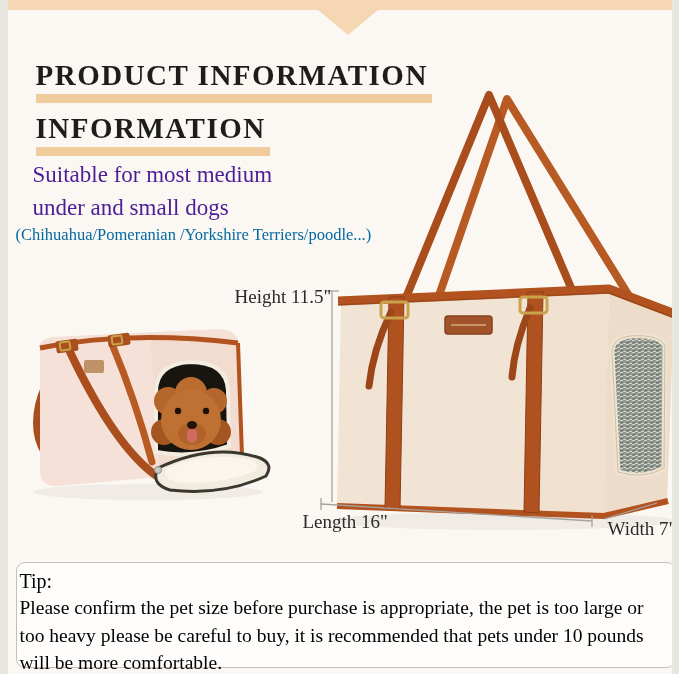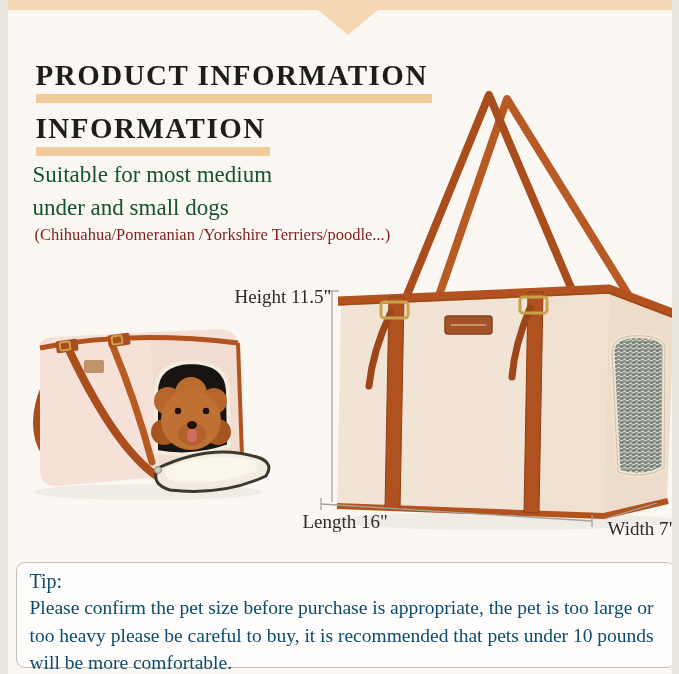--- a/index.html
+++ b/index.html
@@ -30,43 +30,43 @@
     display:inline-block;
     background-image:linear-gradient(#f0cb9c,#f0cb9c);
     background-repeat:no-repeat;
     background-size:100% 9px;
     background-position:0 bottom;
     padding:0 4px 3px 0;
   }
   
   .subtitle{
     position:absolute;left:25px;top:158px;
-    font-size:23px;color:#14532d;line-height:33px;white-space:nowrap;
+    font-size:23px;color:#4c1d95;line-height:33px;white-space:nowrap;
   }
   .breeds-note{
-    position:absolute;left:27px;top:225px;
-    font-size:16.5px;color:#7f1d1d;white-space:nowrap;
+    position:absolute;left:8px;top:225px;
+    font-size:16.5px;color:#0369a1;white-space:nowrap;
   }
   
   .scene{position:absolute;left:0;top:0;width:679px;height:674px;}
   
   .dim-label{
     position:absolute;font-size:19px;color:#2b2b2b;white-space:nowrap;
   }
   .dim-height{left:227px;top:286px;}
   .dim-length{left:295px;top:511px;}
   .dim-width{left:600px;top:518px;}
   
   .tip-box{
     position:absolute;left:8px;top:562px;width:660px;height:106px;
     box-sizing:border-box;
     border:1.5px solid #c2c1ba;border-radius:9px;
     background:#fefdfb;
-    padding:5px 17px 0 13px;
-    color:#0c4a6e;
+    padding:5px 17px 0 3px;
+    color:#000000;
   }
   .tip-heading{font-size:20px;line-height:26px;}
   .tip-body{font-size:19.5px;line-height:27.5px;}
 </style>
 </head>
 <body>
 
 <div class="page">
 
   <div class="top-strip"></div>

